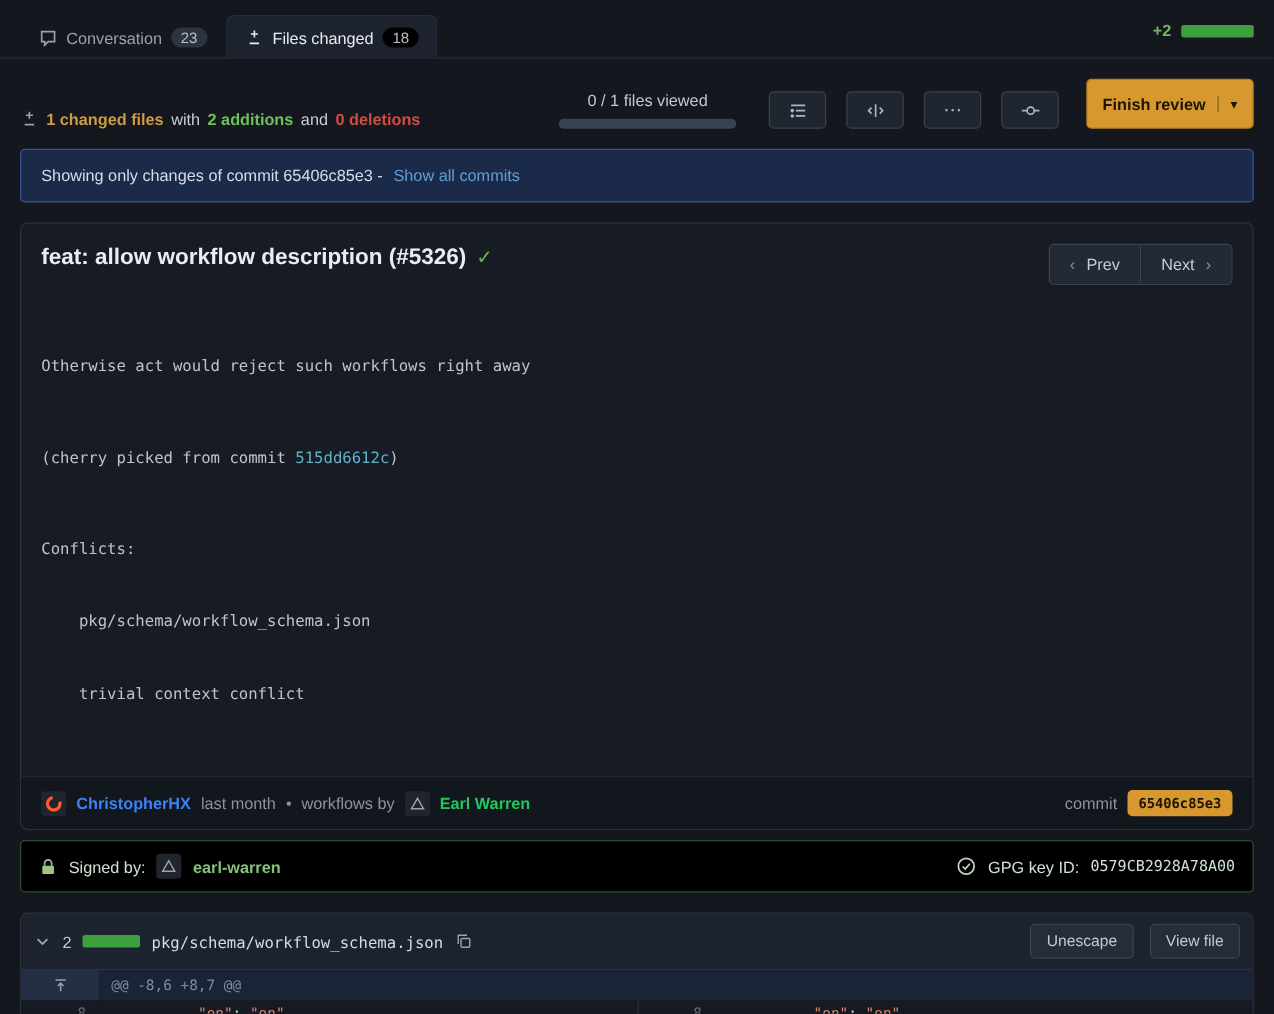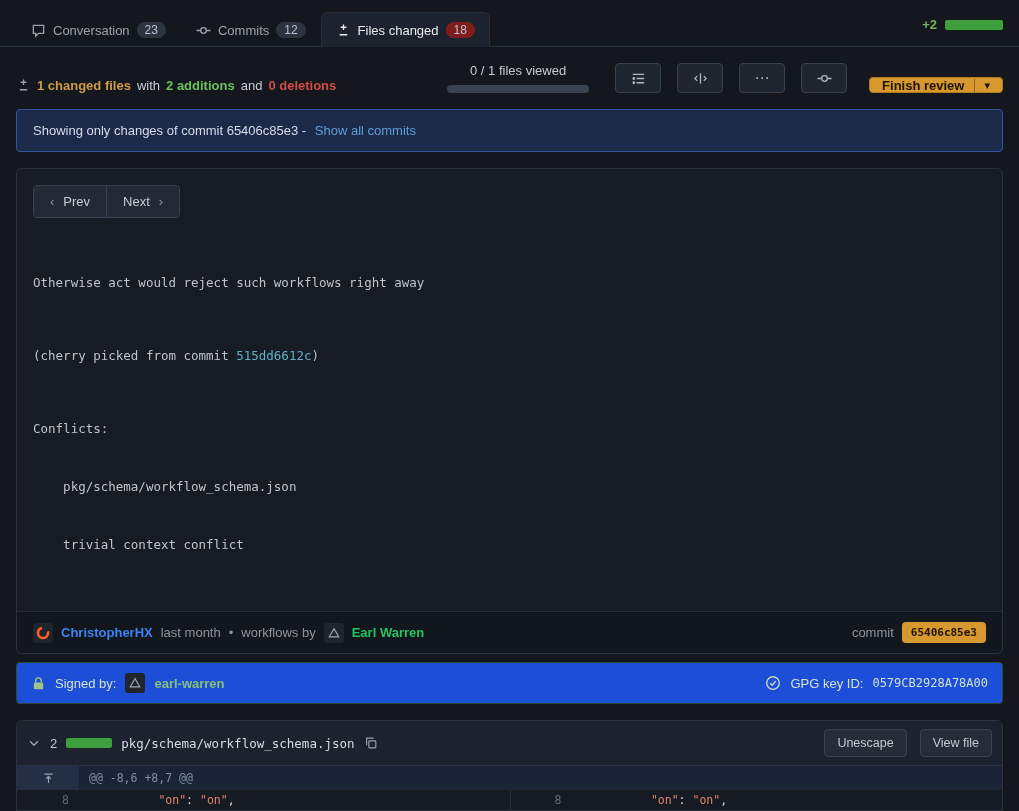--- a/index.html
+++ b/index.html
@@ -12,36 +12,36 @@
   }
   .mono { font-family:"DejaVu Sans Mono",monospace; }
   a { text-decoration:none; cursor:pointer; }
   svg { display:block; }
 
   
   .tabbar { display:flex; align-items:flex-end; padding:12px 16px 0; border-bottom:1px solid #262d38; background:#14171d; }
   .tab { display:flex; align-items:center; gap:7px; padding:9px 14px; color:#9aa3ad; cursor:pointer; border:1px solid transparent; border-bottom:none; border-radius:6px 6px 0 0; margin-bottom:-1px; }
   .tab.active { background:#1d232e; border-color:#262d38; color:#e8ebef; }
   .pill { background:#2d3440; color:#bac1cc; border-radius:10px; padding:1px 8px; font-size:12px; }
-  .tab.active .pill { background:#7f1d1d; }
+  .tab.active .pill { background:#000000; }
   .tabbar .spacer { flex:1; }
   .diffstat-num { color:#77b35f; font-weight:700; margin-right:8px; padding-bottom:14px; }
   .diffstat-bar { width:58px; height:10px; background:#3da03c; border-radius:2px; margin-bottom:16px; }
 
   
   .summary { display:flex; align-items:flex-end; padding:16px 16px 14px; gap:8px; }
   .summary-left { display:flex; align-items:center; gap:6px; color:#c8ced6; }
   .lnk-files { color:#cf9a45; font-weight:600; }
   .lnk-add { color:#6cc15c; font-weight:600; }
   .lnk-del { color:#d14d44; font-weight:600; }
   .summary .grow { flex:1; }
   .viewed { width:142px; text-align:center; color:#c3c9d1; margin-right:10px; }
   .viewed-bar { margin-top:7px; height:8px; border-radius:4px; background:#3a4150; }
   .iconbtn { width:46px; height:30px; display:flex; align-items:center; justify-content:center; background:#20262f; border:1px solid #39414d; border-radius:4px; color:#aeb6c2; cursor:pointer; margin-left:8px; font-size:15px; }
-  .finish { display:flex; align-items:center; height:16px; padding:0 12px; margin-left:14px; background:#d6982f; border:1px solid #b27c22; border-radius:4px; color:#1d1403; font-weight:700; cursor:pointer; }
+  .finish { display:flex; align-items:center; height:40px; padding:0 12px; margin-left:14px; background:#d6982f; border:1px solid #b27c22; border-radius:4px; color:#1d1403; font-weight:700; cursor:pointer; }
   .finish .caret { border-left:1px solid rgba(0,0,0,.35); margin-left:10px; padding-left:9px; font-size:11px; }
 
   
   .banner { margin:2px 16px 16px; padding:13px 16px; background:#1c2a4a; border:1px solid #34549c; border-radius:4px; color:#d6dce8; }
   .banner a { color:#5f9fd6; margin-left:5px; }
 
   
   .commit-box { margin:0 16px; background:#171c24; border:1px solid #2b323d; border-radius:6px; }
   .commit-head { display:flex; align-items:flex-start; justify-content:space-between; padding:16px 16px 6px; }
   .commit-title { font-size:18px; font-weight:600; color:#e9ecf0; display:flex; align-items:center; gap:8px; }
@@ -55,21 +55,21 @@
   .cyan { color:#62b0c8; }
   .author-row { display:flex; align-items:center; gap:8px; padding:10px 16px; background:#12161d; border-top:1px solid #262d38; border-radius:0 0 6px 6px; }
   .avatar { width:20px; height:20px; border-radius:3px; background:#20252d; display:flex; align-items:center; justify-content:center; flex:none; }
   .author-name { font-weight:700; color:#3b82f6; }
   .muted { color:#8b939e; }
   .committer-name { font-weight:700; color:#22c55e; }
   .author-row .grow { flex:1; }
   .hash-badge { background:#d6982f; color:#1d1403; font-family:"DejaVu Sans Mono",monospace; font-size:11px; font-weight:700; padding:4px 9px; border-radius:4px; }
 
   
-  .signed-bar { margin:8px 16px 0; padding:10px 14px; background:#1d4ed8; border:1px solid #2c4d34; border-radius:4px; display:flex; align-items:center; gap:9px; color:#d2e2d2; }
+  .signed-bar { margin:8px 16px 0; padding:10px 14px; background:#000000; border:1px solid #2c4d34; border-radius:4px; display:flex; align-items:center; gap:9px; color:#d2e2d2; }
   .signed-bar .grow { flex:1; }
   .signer { color:#87c07a; font-weight:700; }
   .gpg-key { font-family:"DejaVu Sans Mono",monospace; font-size:12px; color:#cfe0cf; }
 
   
   .file-box { margin:16px 16px 0; border:1px solid #2b323d; border-radius:6px 6px 0 0; overflow:hidden; background:#161b23; }
   .file-head { display:flex; align-items:center; gap:9px; padding:8px 10px; background:#1d232e; border-bottom:1px solid #2b323d; }
   .file-add-count { color:#c3c9d1; }
   .file-bar { width:46px; height:10px; background:#3da03c; border-radius:2px; }
   .file-name { font-family:"DejaVu Sans Mono",monospace; font-size:12.5px; color:#d6dbe1; }
@@ -93,28 +93,20 @@
 <body>
 
 <div class="tabbar">
   <div class="tab">
     <svg width="15" height="15" viewBox="0 0 16 16" fill="none" stroke="currentColor" stroke-width="1.4">
         <path d="M2.5 2.5h11v8.5H8l-3 3v-3H2.5z"></path>
       </svg>
     <span>Conversation</span>
     <span class="pill">23</span>
   </div>
-  <div class="tab">
-    <svg width="15" height="15" viewBox="0 0 16 16" fill="none" stroke="currentColor" stroke-width="1.4">
-        <circle cx="8" cy="8" r="3"></circle>
-        <path d="M0.5 8h4.5M11 8h4.5"></path>
-      </svg>
-    <span>Commits</span>
-    <span class="pill">12</span>
-  </div>
   <div class="tab active">
     <svg width="15" height="15" viewBox="0 0 16 16" fill="none" stroke="currentColor" stroke-width="1.4">
         <path d="M8 1.5v6M5 4.5h6M4 12.5h8"></path>
       </svg>
     <span>Files changed</span>
     <span class="pill">18</span>
   </div>
   <div class="spacer"></div>
   <span class="diffstat-num">+2</span>
   <span class="diffstat-bar"></span>
@@ -165,20 +157,24 @@
   </div>
 </div>
 
 <div class="banner">
   <span>Showing only changes of commit 65406c85e3 -</span>
   <a>Show all commits</a>
 </div>
 
 <div class="commit-box">
   <div class="commit-head">
+    <div class="commit-title">
+      <span>feat: allow workflow description (#5326)</span>
+      <span class="check">✓</span>
+    </div>
     <div class="btn-group">
       <div class="gbtn">
         <span class="chev">‹</span>
         <span>Prev</span>
       </div>
       <div class="gbtn">
         <span>Next</span>
         <span class="chev">›</span>
       </div>
     </div>

